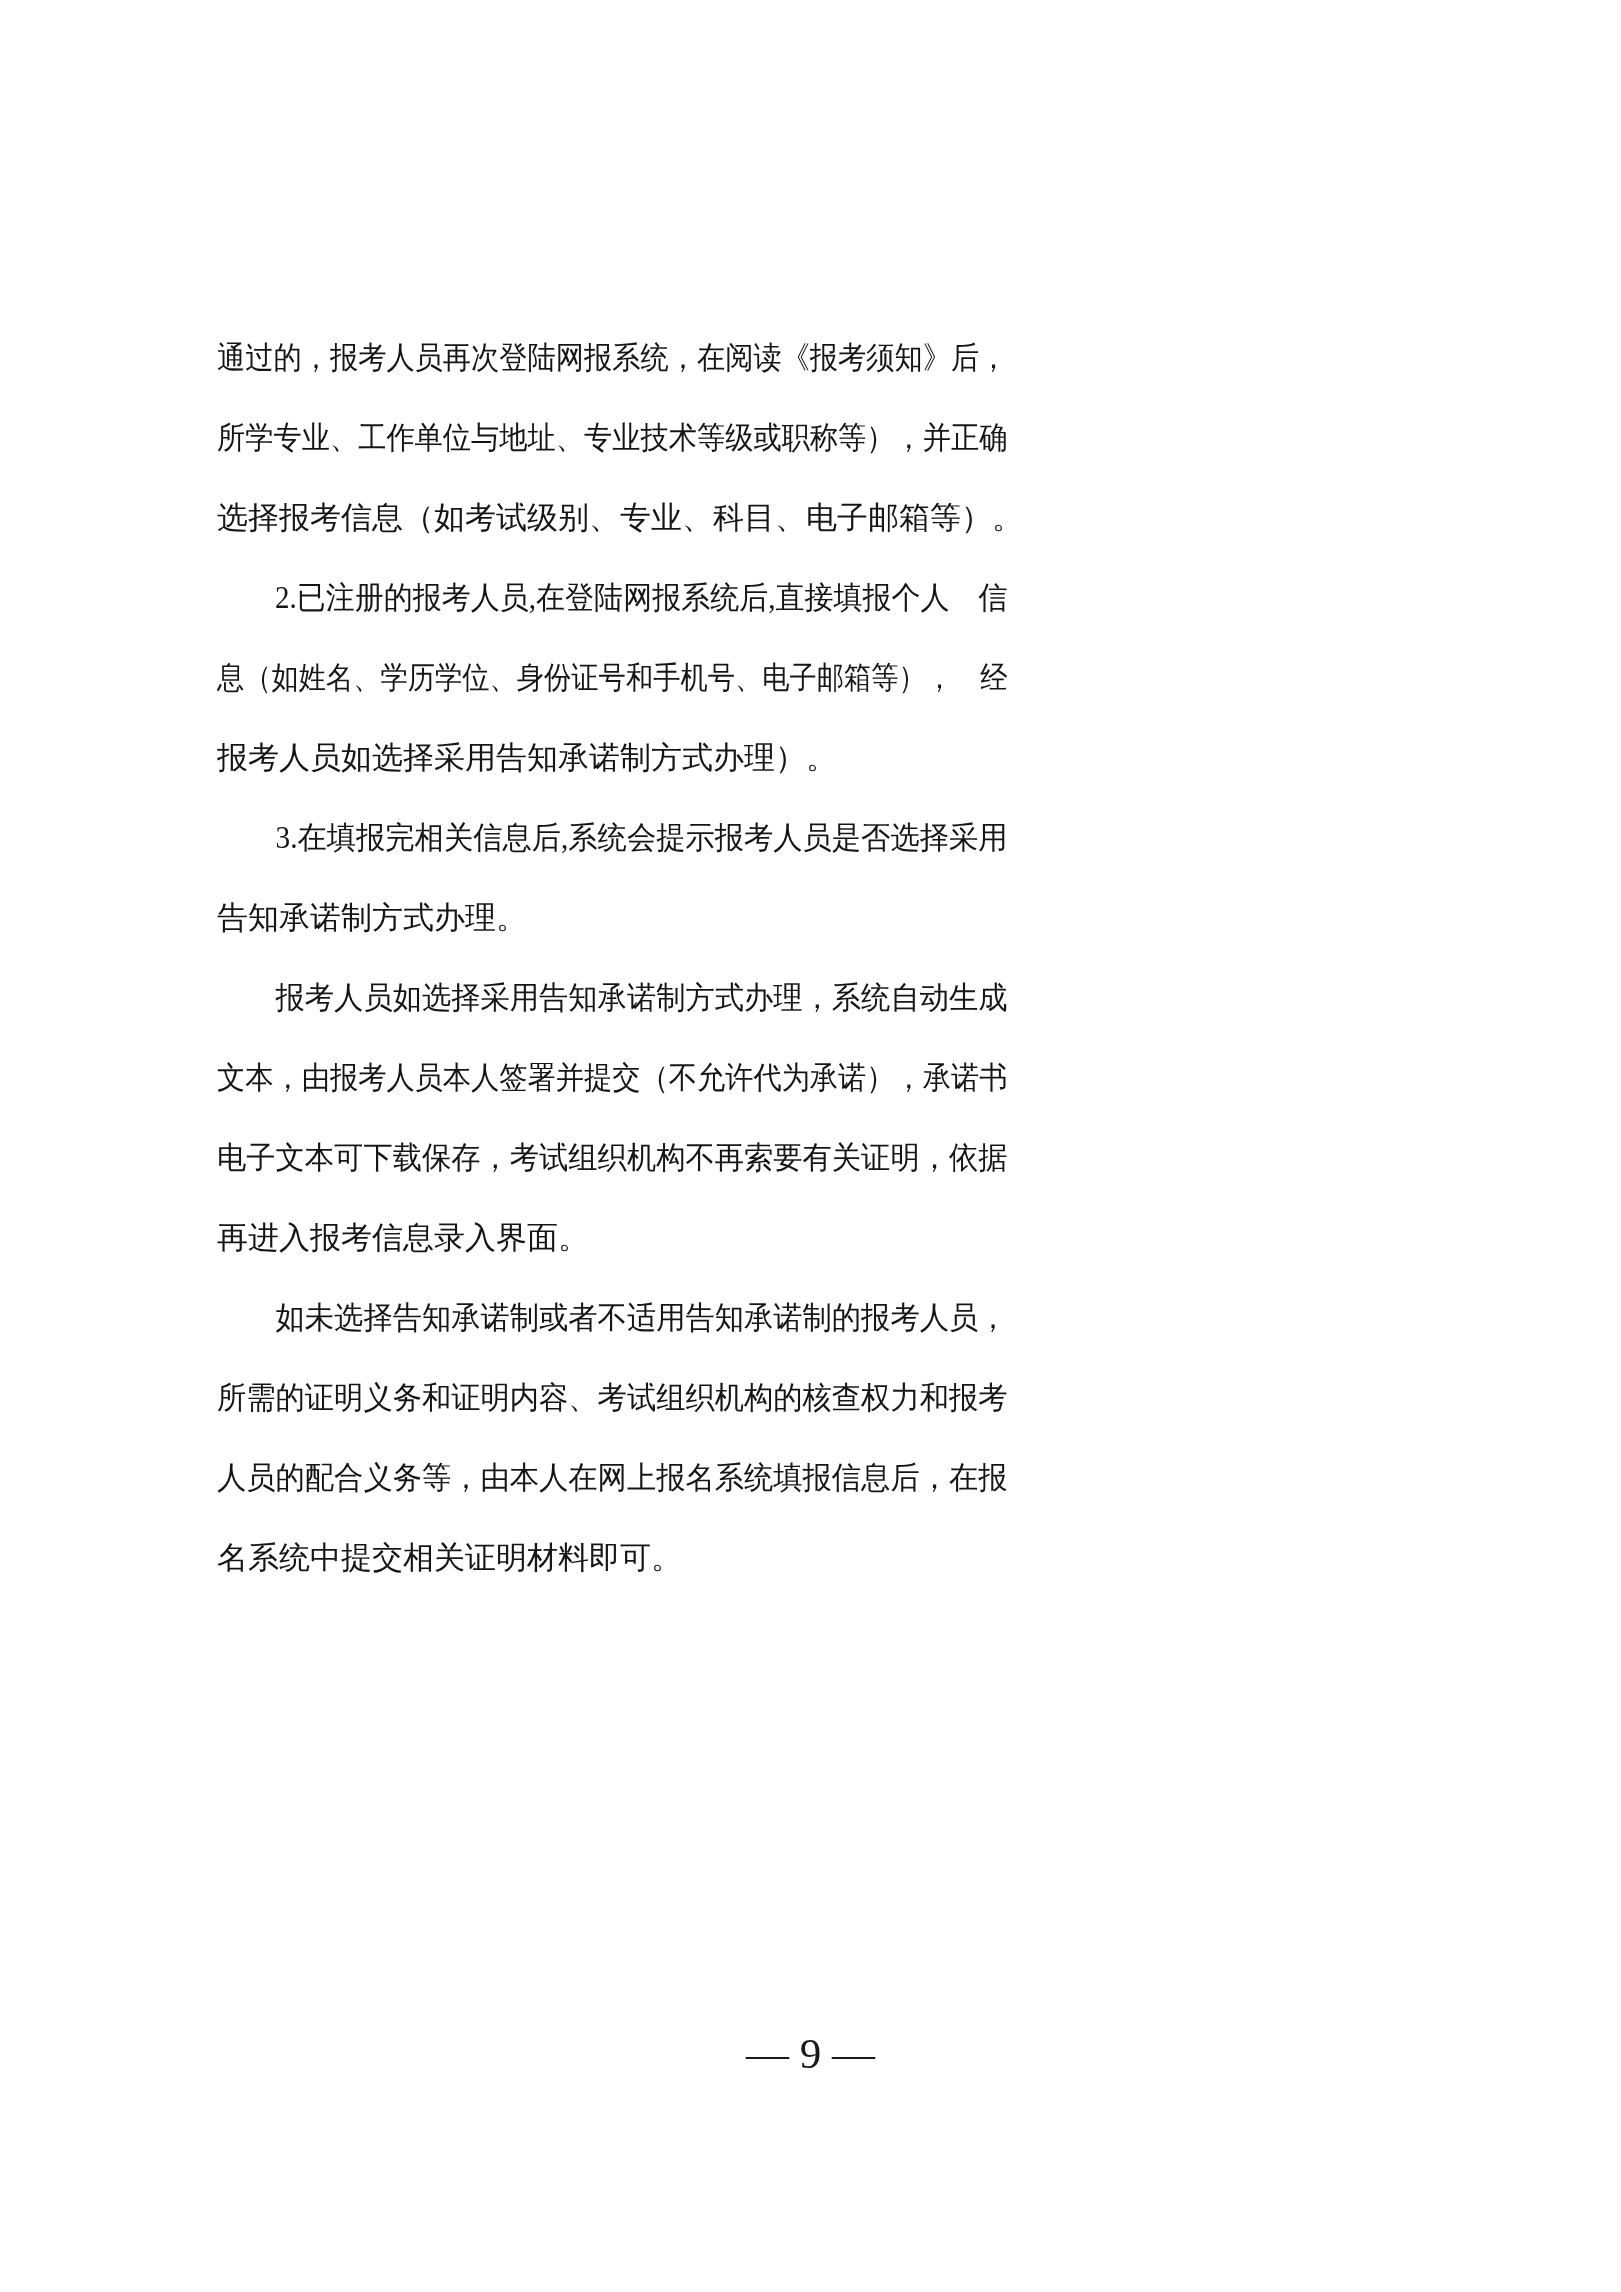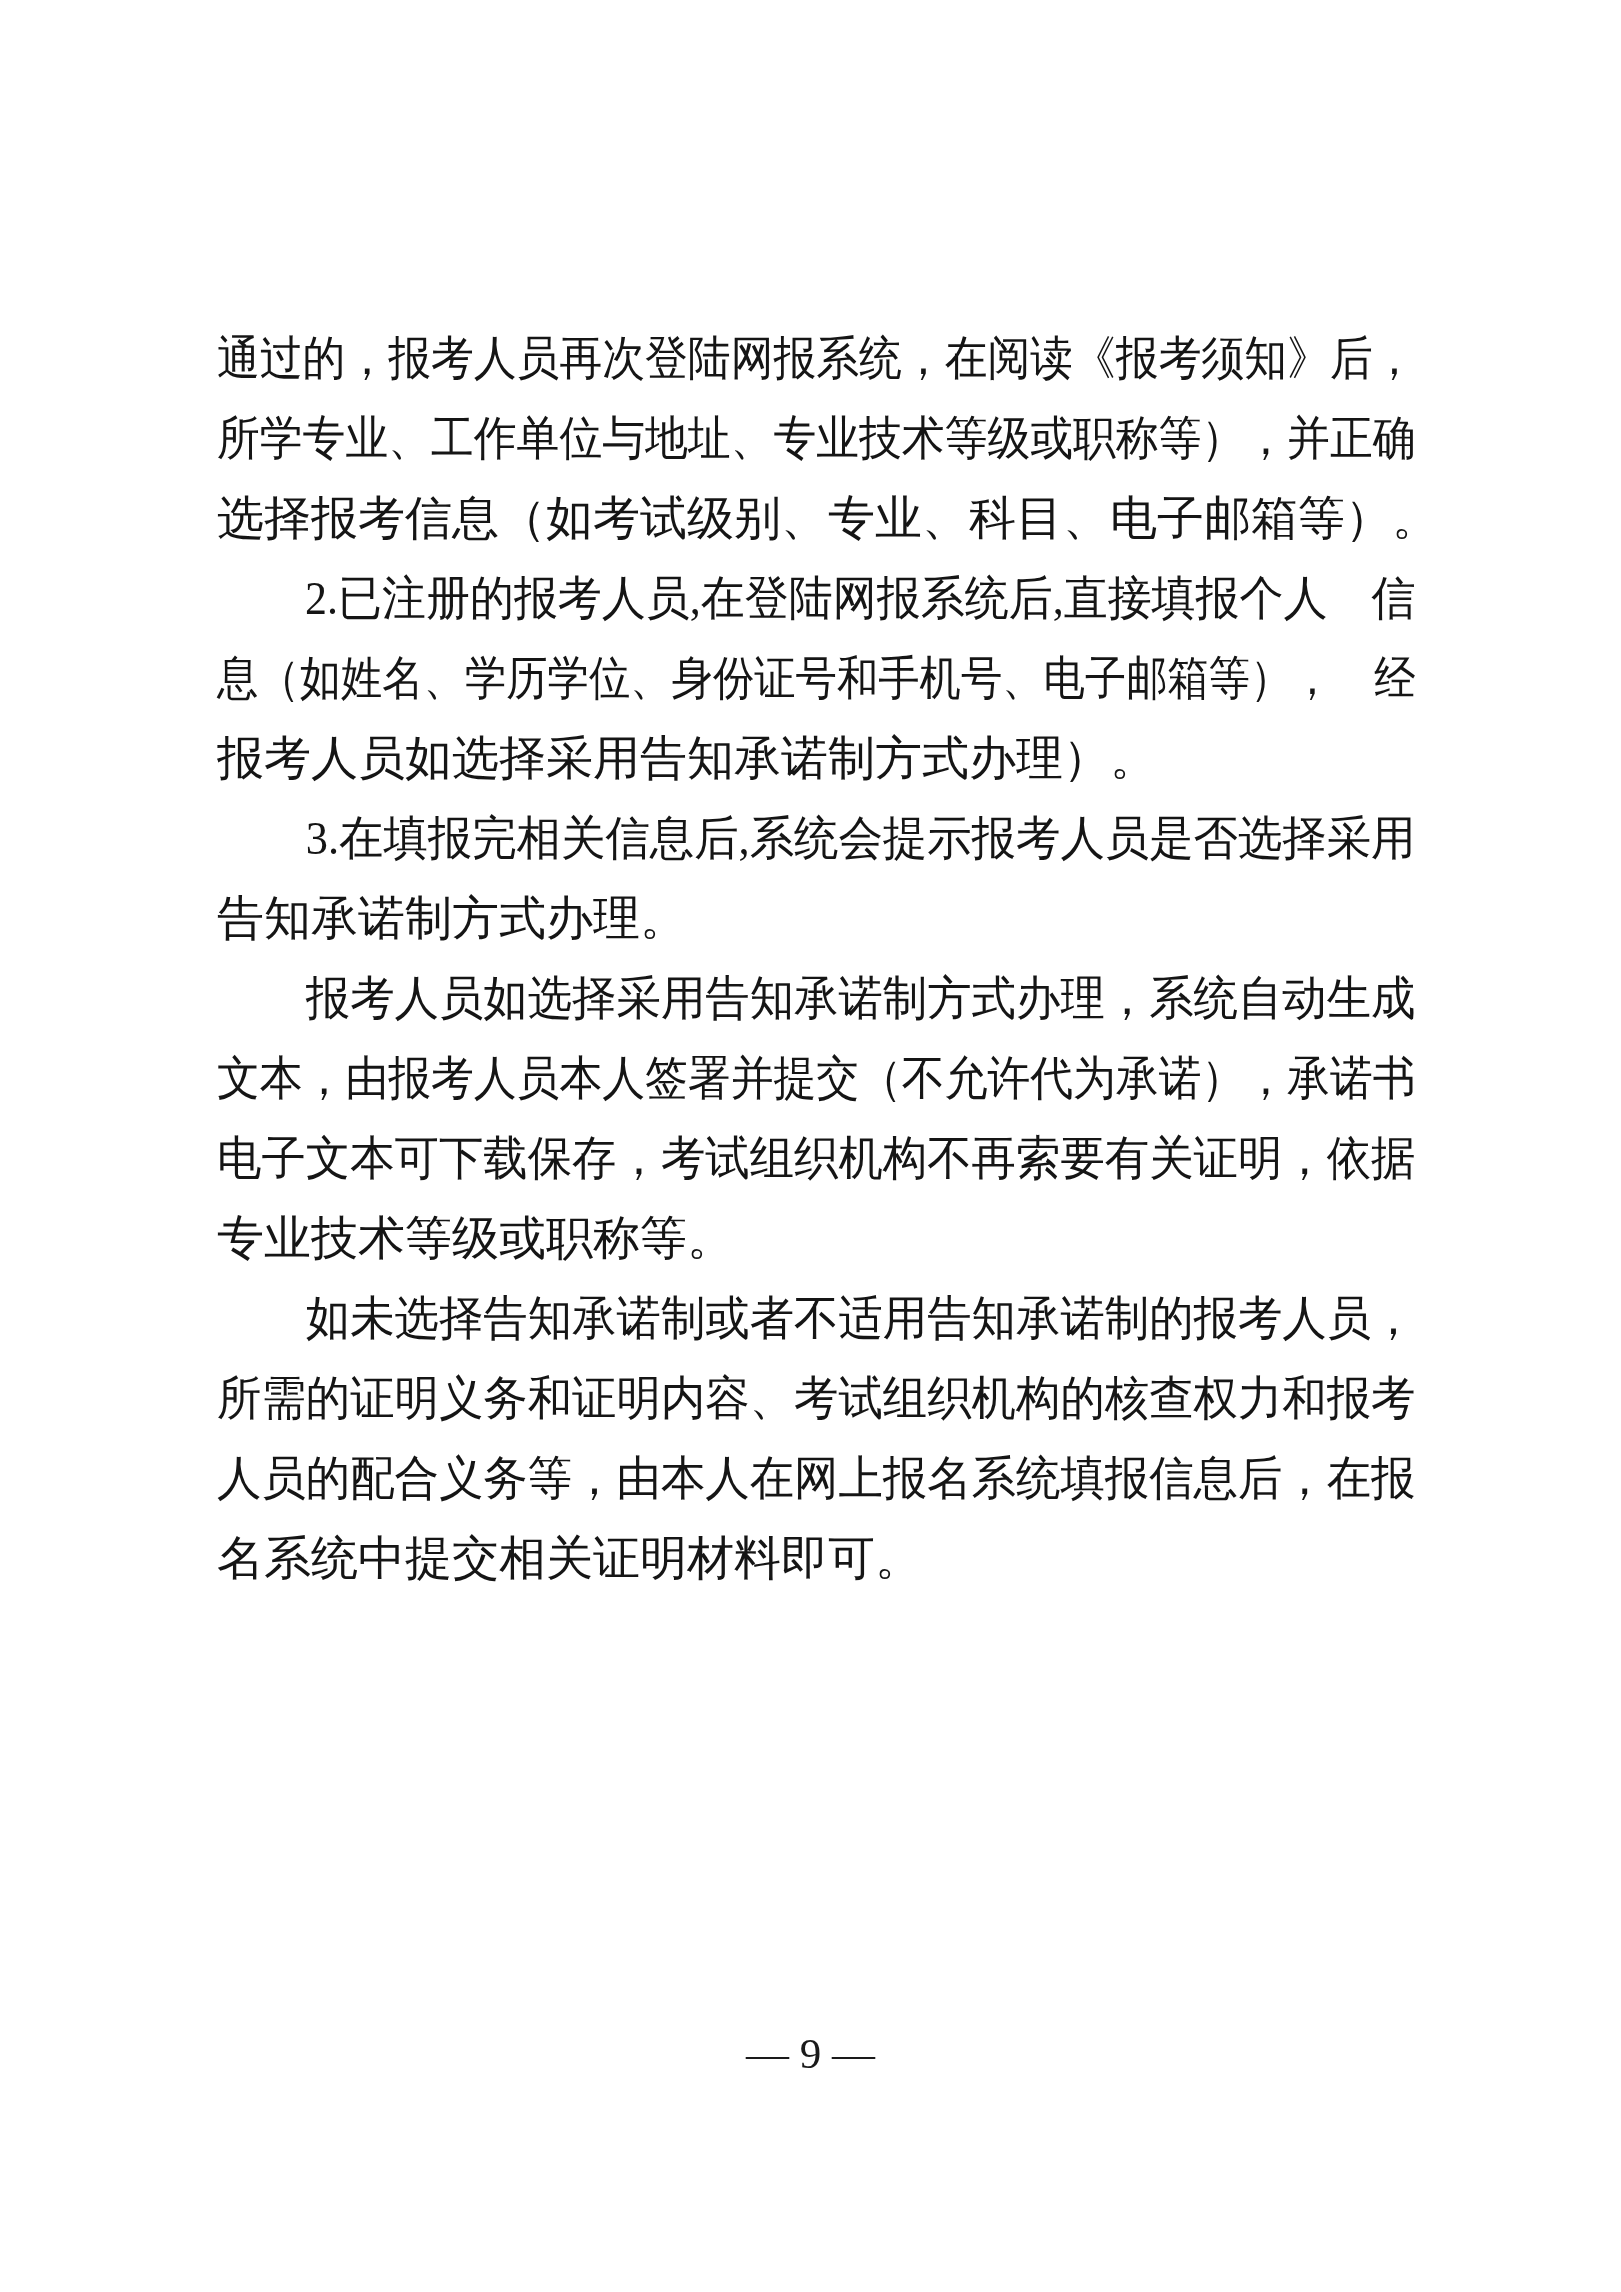--- a/index.html
+++ b/index.html
@@ -16,21 +16,21 @@
     background: #ffffff;
   }
   .text-block {
     position: absolute;
     left: 217px; top: 318px;
     width: 1200px;
   }
   .line {
     height: 80px;
     line-height: 80px;
-    font-size: 47px;
+    font-size: 31px;
     white-space: pre;
     font-weight: 400;
   }
   .lt {
     display: inline-block;
     transform-origin: 0 50%;
     white-space: pre;
   }
   .page-number {
     position: absolute;
@@ -52,21 +52,21 @@
     <div class="line"><span class="lt" style="transform: scaleX(0.910714);">所学专业、工作单位与地址、专业技术等级或职称等），并正确</span></div>
     <div class="line"><span class="lt">选择报考信息（如考试级别、专业、科目、电子邮箱等）。</span></div>
     <div class="line"><span class="lt" style="transform: scaleX(0.93578);">　　2.已注册的报考人员,在登陆网报系统后,直接填报个人　信</span></div>
     <div class="line"><span class="lt" style="transform: scaleX(0.87931);">息（如姓名、学历学位、身份证号和手机号、电子邮箱等），　经</span></div>
     <div class="line"><span class="lt">报考人员如选择采用告知承诺制方式办理）。</span></div>
     <div class="line"><span class="lt" style="transform: scaleX(0.944444);">　　3.在填报完相关信息后,系统会提示报考人员是否选择采用</span></div>
     <div class="line"><span class="lt">告知承诺制方式办理。</span></div>
     <div class="line"><span class="lt" style="transform: scaleX(0.944444);">　　报考人员如选择采用告知承诺制方式办理，系统自动生成</span></div>
     <div class="line"><span class="lt" style="transform: scaleX(0.910714);">文本，由报考人员本人签署并提交（不允许代为承诺），承诺书</span></div>
     <div class="line"><span class="lt" style="transform: scaleX(0.944444);">电子文本可下载保存，考试组织机构不再索要有关证明，依据</span></div>
-    <div class="line"><span class="lt">专业技术等级或职称等。</span></div>
+    <div class="line"><span class="lt">再进入报考信息录入界面。</span></div>
     <div class="line"><span class="lt" style="transform: scaleX(0.944444);">　　如未选择告知承诺制或者不适用告知承诺制的报考人员，</span></div>
     <div class="line"><span class="lt" style="transform: scaleX(0.944444);">所需的证明义务和证明内容、考试组织机构的核查权力和报考</span></div>
     <div class="line"><span class="lt" style="transform: scaleX(0.944444);">人员的配合义务等，由本人在网上报名系统填报信息后，在报</span></div>
     <div class="line"><span class="lt">名系统中提交相关证明材料即可。</span></div>
   </div>
   <div class="page-number">— 9 —</div>
 </div>
 
 
 </body></html>

